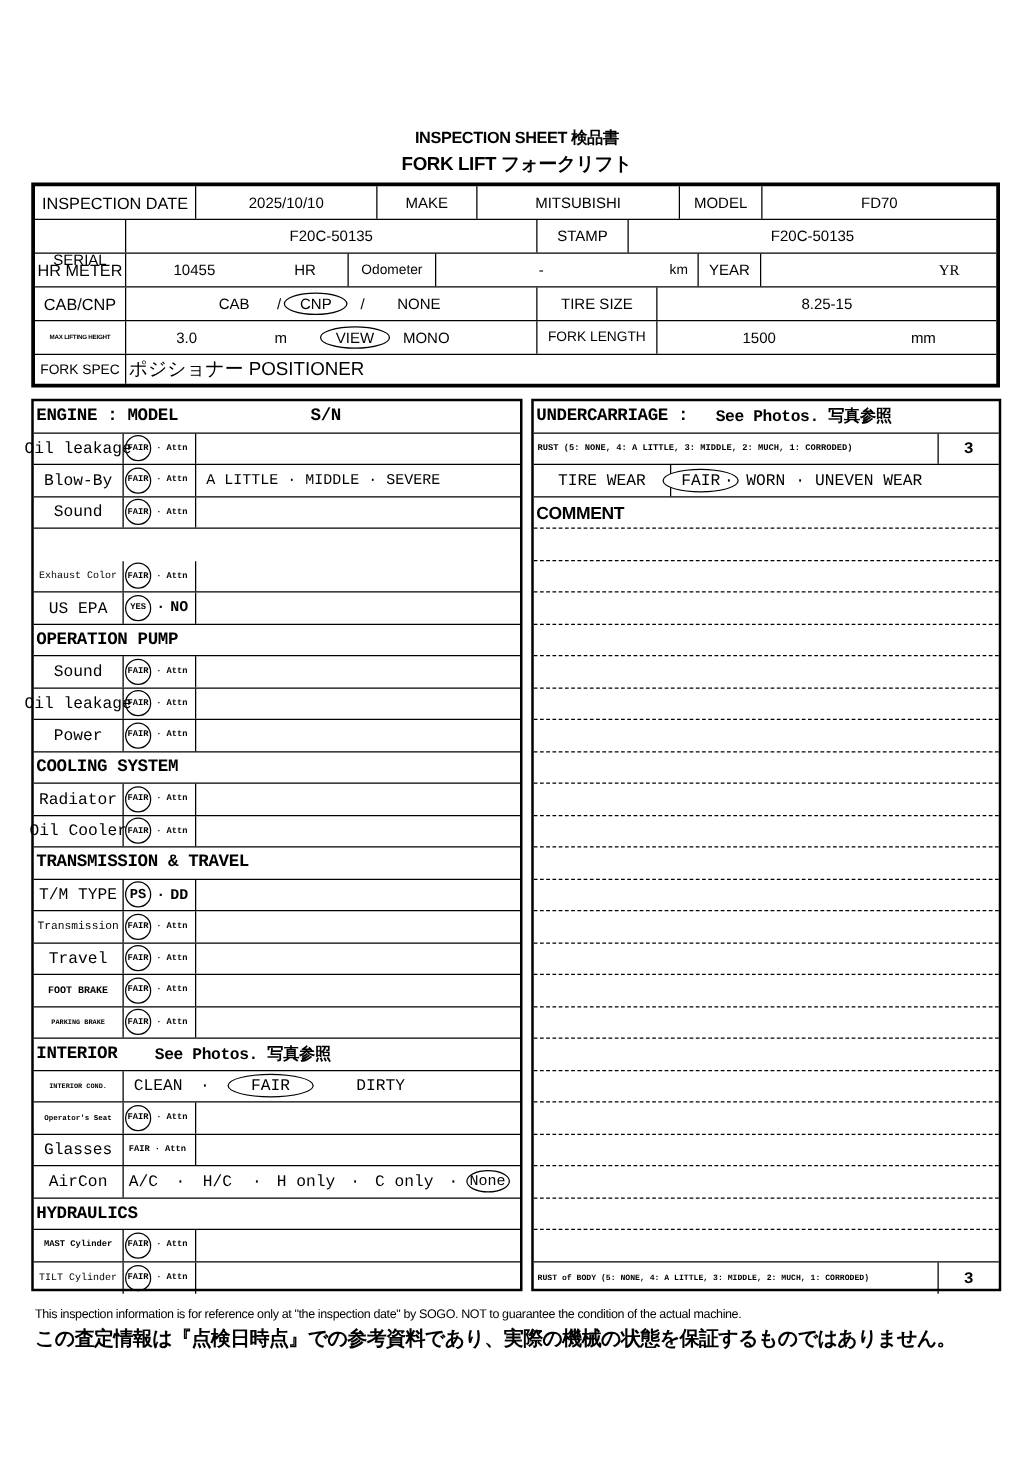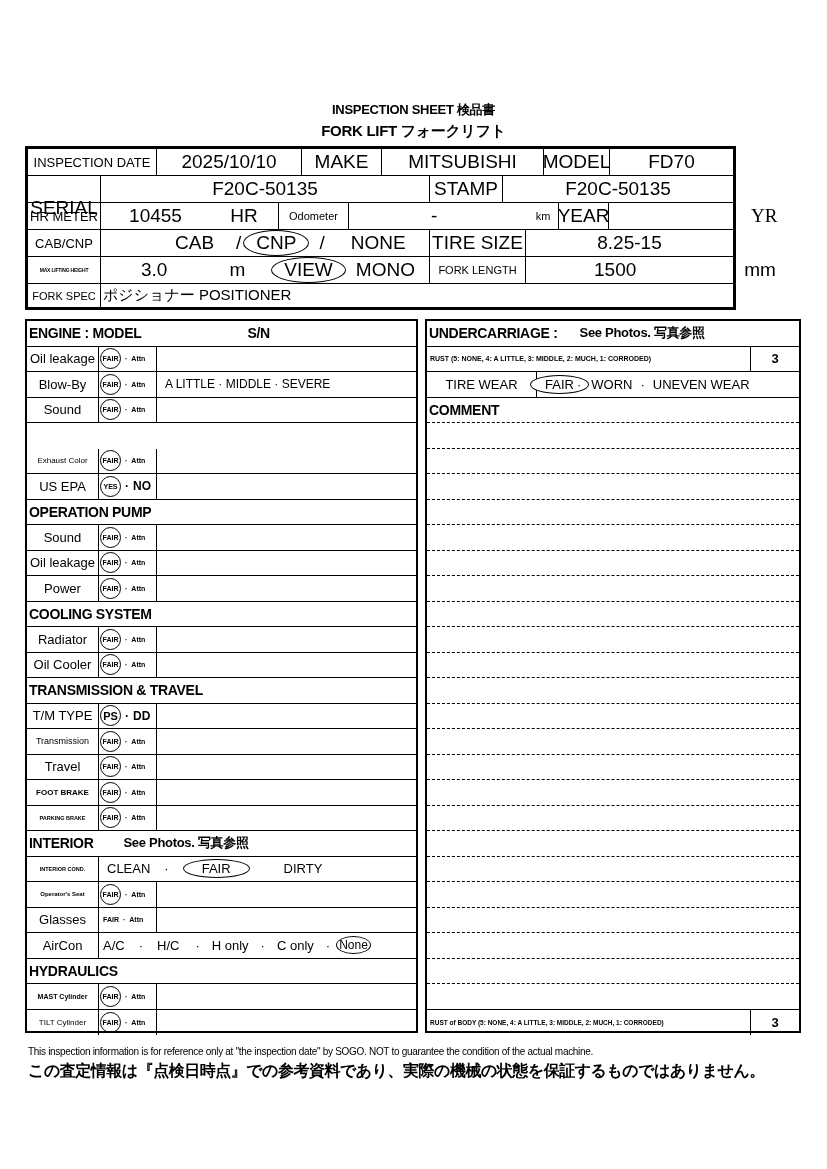--- a/index.html
+++ b/index.html
@@ -2,33 +2,33 @@
 <html><head>
 <meta charset="utf-8">
 <style>
   html, body { margin:0; padding:0; background:#ffffff; }
   body { width:827px; height:1169px; position:relative; font-family:"Liberation Sans", sans-serif; color:#000; overflow:hidden; }
   .title { position:absolute; left:0; width:827px; text-align:center; font-weight:bold; }
   .t1 { top:101px; font-size:13px; letter-spacing:-0.3px; }
   .t2 { top:122px; font-size:15px; letter-spacing:-0.3px; }
 
   
-  .hdr { position:absolute; left:25px; top:146px; width:711px; height:164px; border:3px solid #000; box-sizing:border-box; }
+  .hdr { position:absolute; left:25px; top:146px; width:775px; height:164px; border:3px solid #000; box-sizing:border-box; }
   .hrow { position:absolute; left:0; right:0; height:27px; border-bottom:1.5px solid #000; box-sizing:border-box; }
   .hrow:last-child { border-bottom:none; }
-  .cell { position:absolute; top:0; bottom:0; display:flex; align-items:center; justify-content:center; box-sizing:border-box; font-size:19px; white-space:nowrap; }
+  .cell { position:absolute; top:0; bottom:0; display:flex; align-items:center; justify-content:center; box-sizing:border-box; font-size:12px; white-space:nowrap; }
   .bl { border-left:1.5px solid #000; }
   .lbl { font-size:13px; }
   .tiny { font-size:5px; font-weight:bold; letter-spacing:-0.2px; }
   .small { font-size:11px; }
   .oval { border:1.5px solid #000; border-radius:50%; padding:1px 12px; }
 
   
   .panel { position:absolute; border:2px solid #000; box-sizing:border-box; }
-  .row { position:absolute; left:0; right:0; height:25.5px; border-bottom:1.5px solid #000; box-sizing:border-box; }
+  .row { position:absolute; left:0; right:0; height:25.5px; border-bottom:1.5px solid #000; box-sizing:border-box;font-family:Liberation Mono, monospace; }
   .row.last { border-bottom:none; }
   .sec { font-weight:bold; font-size:14px; display:flex; align-items:center; padding-left:2px; letter-spacing:-0.3px; }
   .rl { position:absolute; left:0; top:0; bottom:0; width:72px; display:flex; align-items:center; justify-content:center; font-size:13px; white-space:nowrap; border-right:1.5px solid #000; box-sizing:border-box; }
   .rc { position:absolute; left:72px; top:0; bottom:0; width:58px; display:flex; align-items:center; font-size:7px; font-weight:bold; white-space:nowrap; border-right:1.5px solid #000; box-sizing:border-box; padding-left:1px; }
   .rd { position:absolute; left:130px; right:0; top:0; bottom:0; display:flex; align-items:center; font-size:13px; padding-left:8px; white-space:nowrap; }
   .circ { display:inline-flex; align-items:center; justify-content:center; border:1.5px solid #000; border-radius:50%; width:21px; height:21px; font-size:7px; font-weight:bold; box-sizing:border-box; }
   .dot { margin:0 4px; }
   .cmt { position:absolute; left:0; right:0; height:25.5px; border-bottom:1.5px dashed #000; box-sizing:border-box; }
 
   .foot1 { position:absolute; left:28px; top:1046px; font-size:10px; letter-spacing:-0.3px; }

